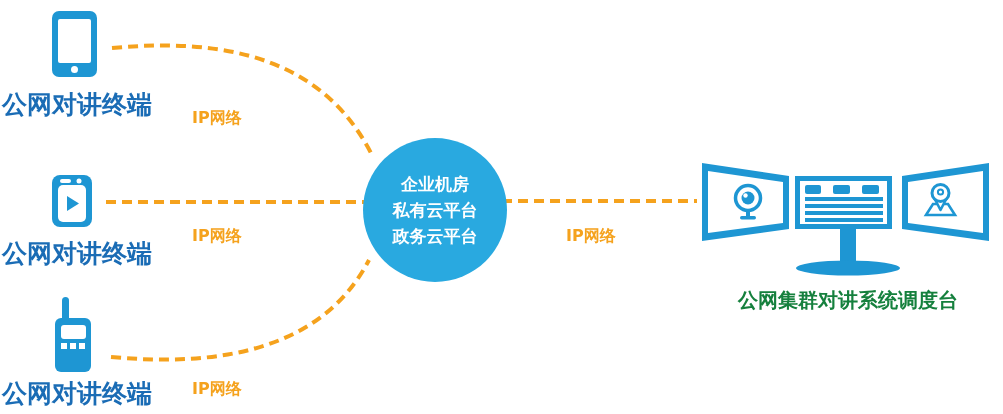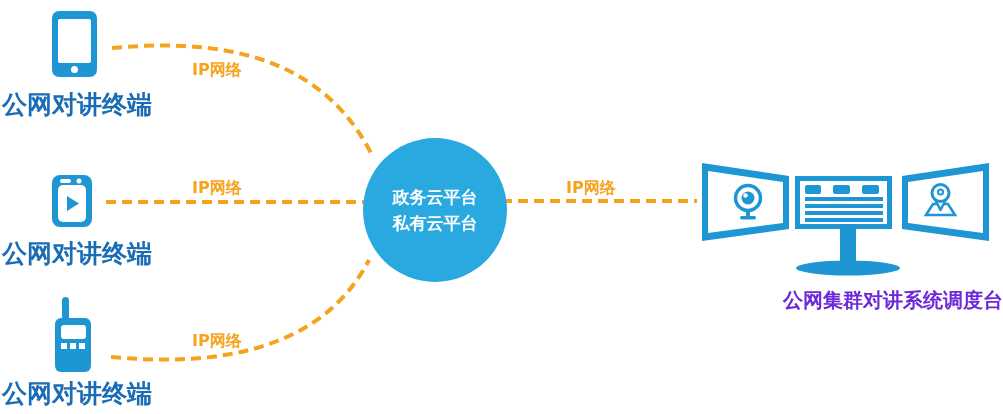--- a/index.html
+++ b/index.html
@@ -3,38 +3,38 @@
 <meta charset="utf-8">
 <style>
   html,body{margin:0;padding:0;background:#ffffff;}
   .canvas{
     position:relative;width:1003px;height:414px;background:#ffffff;overflow:hidden;
     font-family:"DejaVu Sans","Liberation Sans",sans-serif;
   }
   .links-layer{position:absolute;left:0;top:0;}
   .icon{position:absolute;}
   .ip-label{
-    position:absolute;color:#F5A21D;font-size:16px;font-weight:600;white-space:nowrap;
+    position:absolute;color:#F5A21D;font-size:16px;font-weight:600;white-space:nowrap;margin-top:48px;
   }
   .terminal-label{
     position:absolute;left:2px;width:150px;text-align:center;
     color:#1A6CB5;font-size:25px;font-weight:bold;white-space:nowrap;
   }
   .server-circle{
     position:absolute;left:363px;top:138px;width:144px;height:144px;border-radius:50%;
     background:#29A9E0;display:flex;flex-direction:column;justify-content:center;align-items:center;
   }
   .server-line{color:#ffffff;font-size:17px;font-weight:bold;line-height:26px;white-space:nowrap;}
   .server-label{
     position:absolute;left:360px;top:283px;width:150px;text-align:center;
     color:#1A6CB5;font-size:21px;font-weight:bold;white-space:nowrap;
   }
   .console-label{
-    position:absolute;left:693px;top:287px;width:310px;text-align:right;
-    color:#6d28d9;font-size:20px;font-weight:bold;white-space:nowrap;
+    position:absolute;left:693px;top:287px;width:310px;text-align:center;
+    color:#15803d;font-size:20px;font-weight:bold;white-space:nowrap;
   }
 </style>
 </head>
 <body>
 
 <div class="canvas">
 
   <svg class="links-layer" width="1003" height="414" viewBox="0 0 1003 414">
     <g stroke="#F5A21D" stroke-width="4" fill="none" stroke-dasharray="10 6">
       <path d="M 112 48 C 220 38, 320 55, 371 153"></path>
@@ -69,22 +69,23 @@
     <rect x="7" y="0" width="7" height="28" rx="3.5" fill="#1E96D3"></rect>
     <rect x="0" y="21" width="36" height="54" rx="6" fill="#1E96D3"></rect>
     <rect x="6" y="28" width="25" height="14" rx="3" fill="#ffffff"></rect>
     <rect x="6" y="46" width="6" height="6" fill="#ffffff"></rect>
     <rect x="15" y="46" width="6" height="6" fill="#ffffff"></rect>
     <rect x="24" y="46" width="6" height="6" fill="#ffffff"></rect>
   </svg>
   <div class="terminal-label" style="top:377px">公网对讲终端</div>
 
   <div class="server-circle">
+    <div class="server-line">企业机房</div>
+    <div class="server-line">私有云平台</div>
     <div class="server-line">政务云平台</div>
-    <div class="server-line">私有云平台</div>
   </div>
 
   <svg class="icon" style="left:695px;top:160px" width="308" height="120" viewBox="0 0 308 120">
 
     <polygon points="7,3 94,16 94,69 7,81" fill="#1E96D3"></polygon>
     <polygon points="13,11 88,22 88,63 13,73" fill="#ffffff"></polygon>
 
     <g>
       <circle cx="53" cy="38" r="12.5" fill="#ffffff" stroke="#1E96D3" stroke-width="3.5"></circle>
       <circle cx="53" cy="38" r="6.5" fill="#1E96D3"></circle>

